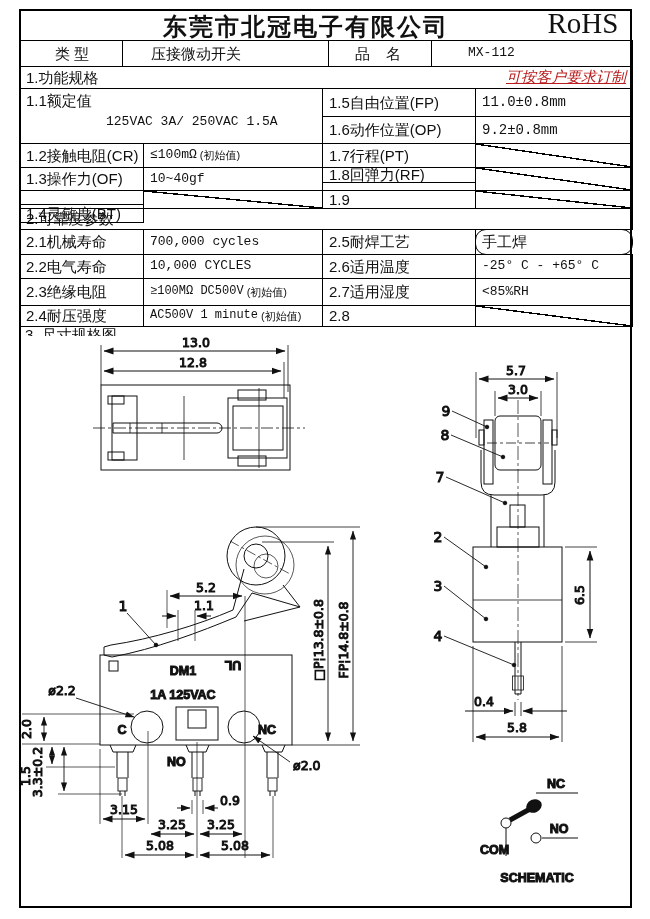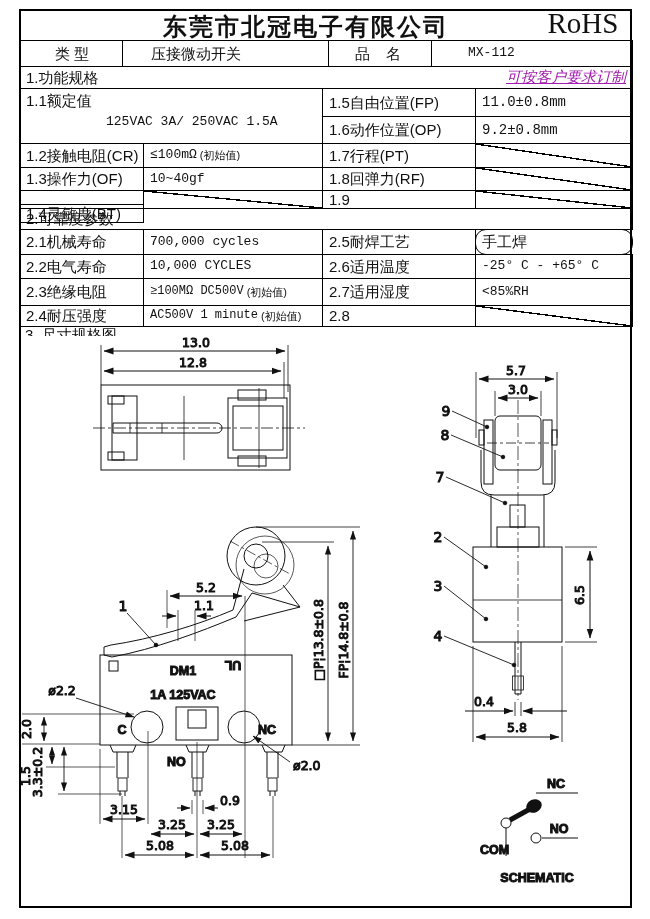--- a/index.html
+++ b/index.html
@@ -16,21 +16,21 @@
   .small-note{font-size:11px;margin-left:3px;}
   .slash{background:linear-gradient(to top right,
          transparent calc(50% - 0.7px), #000 calc(50% - 0.7px),
          #000 calc(50% + 0.7px), transparent calc(50% + 0.7px));}
   .company{position:absolute;left:90px;top:12px;width:430px;text-align:center;
            font-size:24px;font-weight:bold;letter-spacing:2px;
            font-family:"Liberation Serif",serif;}
   .rohs{position:absolute;left:538px;top:7px;width:90px;text-align:center;
         font-size:29px;font-family:"Liberation Serif",serif;}
   .custom-note{position:absolute;left:430px;top:68px;width:196px;text-align:right;
-        color:#a21caf;font-style:italic;text-decoration:underline;font-size:15px;}
+        color:#b91c1c;font-style:italic;text-decoration:underline;font-size:15px;}
   .sec-title{position:absolute;font-size:15px;}
   .clip3{position:absolute;left:25px;top:327px;width:220px;height:9px;
          overflow:hidden;font-size:15px;line-height:15px;}
   svg text{font-family:"DejaVu Sans",sans-serif;font-size:12.5px;fill:#111;}
   svg .plbl{font-size:14px;}
   svg .mark{font-family:"Liberation Sans",sans-serif;font-weight:bold;}
 </style>
 </head>
 <body>
 
@@ -62,21 +62,21 @@
   <div class="cell" style="left:19px;top:143px;width:125px;height:25px;">1.2接触电阻(CR)</div>
   <div class="cell" style="left:143px;top:143px;width:180px;height:25px;">
     <span class="mono">≤100mΩ</span>
     <span class="small-note">(初始值)</span>
   </div>
   <div class="cell" style="left:322px;top:143px;width:154px;height:25px;">1.7行程(PT)</div>
   <div class="cell slash" style="left:475px;top:143px;width:158px;height:25px;"></div>
 
   <div class="cell" style="left:19px;top:167px;width:125px;height:24px;">1.3操作力(OF)</div>
   <div class="cell mono" style="left:143px;top:167px;width:180px;height:24px;">10~40gf</div>
-  <div class="cell" style="left:322px;top:167px;width:154px;height:24px;">1.8回弹力(RF)</div>
+  <div class="cell" style="left:322px;top:167px;width:154px;height:16px;">1.8回弹力(RF)</div>
   <div class="cell slash" style="left:475px;top:167px;width:158px;height:24px;"></div>
 
   <div class="cell" style="left:19px;top:204px;width:125px;height:19px;">1.4灵敏度(BT)</div>
   <div class="cell slash" style="left:143px;top:190px;width:180px;height:19px;"></div>
   <div class="cell" style="left:322px;top:190px;width:154px;height:19px;">1.9</div>
   <div class="cell slash" style="left:475px;top:190px;width:158px;height:19px;"></div>
 
   <div class="cell" style="left:19px;top:208px;width:614px;height:22px;">2.可靠度参数</div>
 
   <div class="cell" style="left:19px;top:229px;width:125px;height:26px;">2.1机械寿命</div>

